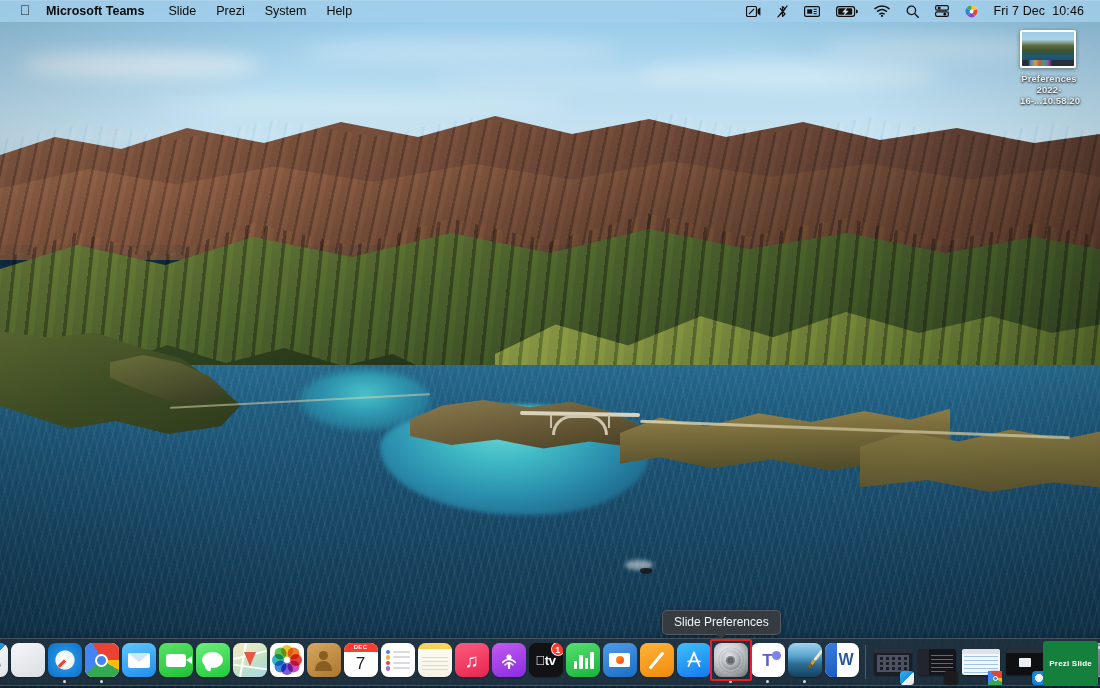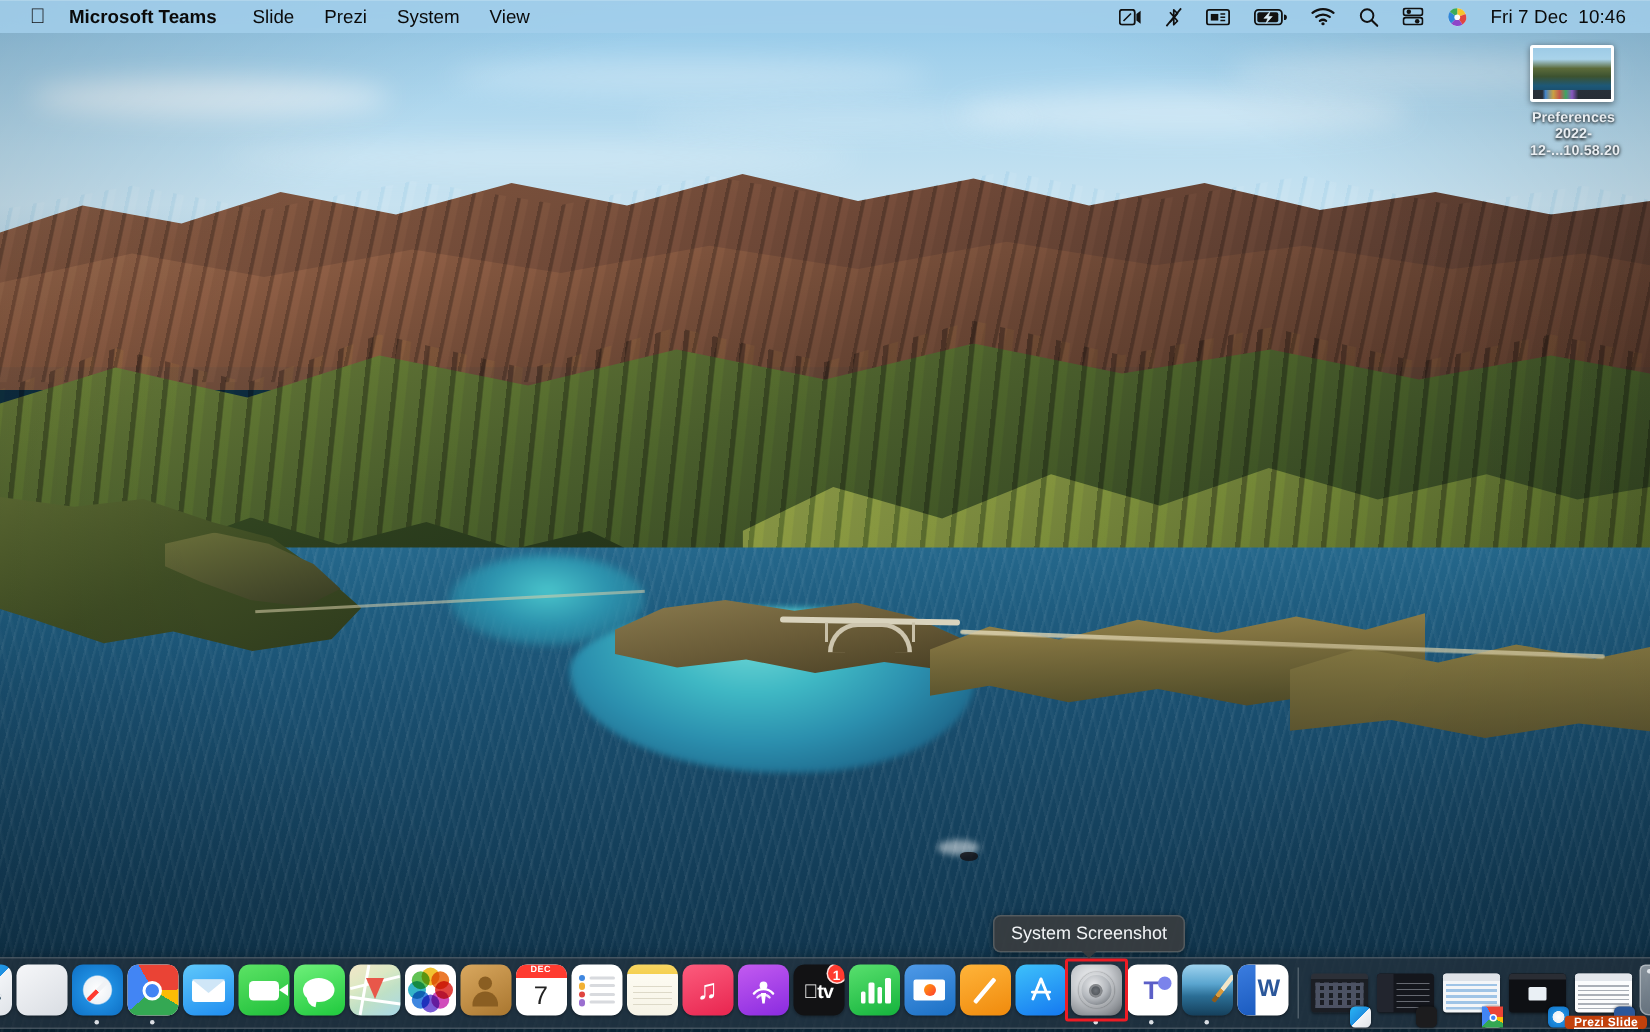--- a/index.html
+++ b/index.html
@@ -451,24 +451,23 @@
   .mw-d .hdr { position:absolute; left:0; right:0; top:0; height:4px; background:#2a2d34; }
   .mw-d .sq { position:absolute; left:13px; top:9px; width:12px; height:9px; background:#eaf0f5; border-radius:1px; }
   .mw-e { background:#fbfcfd; }
   .mw-e .hdr { position:absolute; left:0; right:0; top:0; height:5px; background:#e3e7ec; }
   .mw-e .body { position:absolute; left:2px; right:2px; top:7px; bottom:2px;
     background:repeating-linear-gradient(0deg, rgba(90,100,115,.5) 0 1px, transparent 1px 3px); }
 
   
   #watermark {
     position:absolute; right:2px; bottom:2px; z-index:70;
-    background:#c2410c; color:#fff; font-size:8px; font-weight:bold;
-    padding:0 6px; border-radius:3px; letter-spacing:.2px;
+    background:#15803d; color:#fff; font-size:8px; font-weight:bold;
+    padding:18px 6px; border-radius:3px; letter-spacing:.2px;
     font-family:"Liberation Sans", sans-serif;
-    text-decoration:underline;
   }
 </style>
 </head>
 <body>
 
 <div id="desktop">
   <div class="wp-layer wp-sky"></div>
 
   <div class="cloud" style="left:20px;  top:52px;  width:240px; height:26px;"></div>
   <div class="cloud" style="left:300px; top:40px;  width:320px; height:22px; opacity:.5;"></div>
@@ -515,21 +514,21 @@
   <div class="vignette"></div>
 </div>
 
 <div id="menubar">
   <div class="mb-left">
     <div class="mb-apple"></div>
     <div class="mb-item app">Microsoft Teams</div>
     <div class="mb-item">Slide</div>
     <div class="mb-item">Prezi</div>
     <div class="mb-item">System</div>
-    <div class="mb-item">View</div>
+    <div class="mb-item">Help</div>
   </div>
 
   <div class="mb-right">
 
     <div class="mb-status">
       <svg width="15" height="11" viewBox="0 0 15 11">
           <rect x="0.5" y="0.5" width="10" height="10" rx="1.6" fill="none" stroke="#111" stroke-width="1.2"></rect>
           <path d="M3 8 L8 3" stroke="#111" stroke-width="1.1"></path>
           <path d="M11.6 3.4 L14.4 1.2 V9.8 L11.6 7.6 Z" fill="#111"></path>
         </svg>
@@ -598,25 +597,25 @@
     <div class="mb-clock">
       <span>Fri 7 Dec</span><span class="sep"></span><span>10:46</span>
     </div>
   </div>
 </div>
 
 <div id="shot-thumb">
   <div class="shot-img"></div>
   <div class="shot-label">
     <div>Preferences</div>
-    <div>2022-12-...10.58.20</div>
+    <div>2022-16-...10.58.20</div>
   </div>
 </div>
 
-<div id="tooltip">System Screenshot</div>
+<div id="tooltip">Slide Preferences</div>
 
 <div id="dock">
 
   <div class="dock-slot">
     <div class="dock-icon ic-finder">
 
       <div class="smile"></div>
     </div>
 
   </div>

